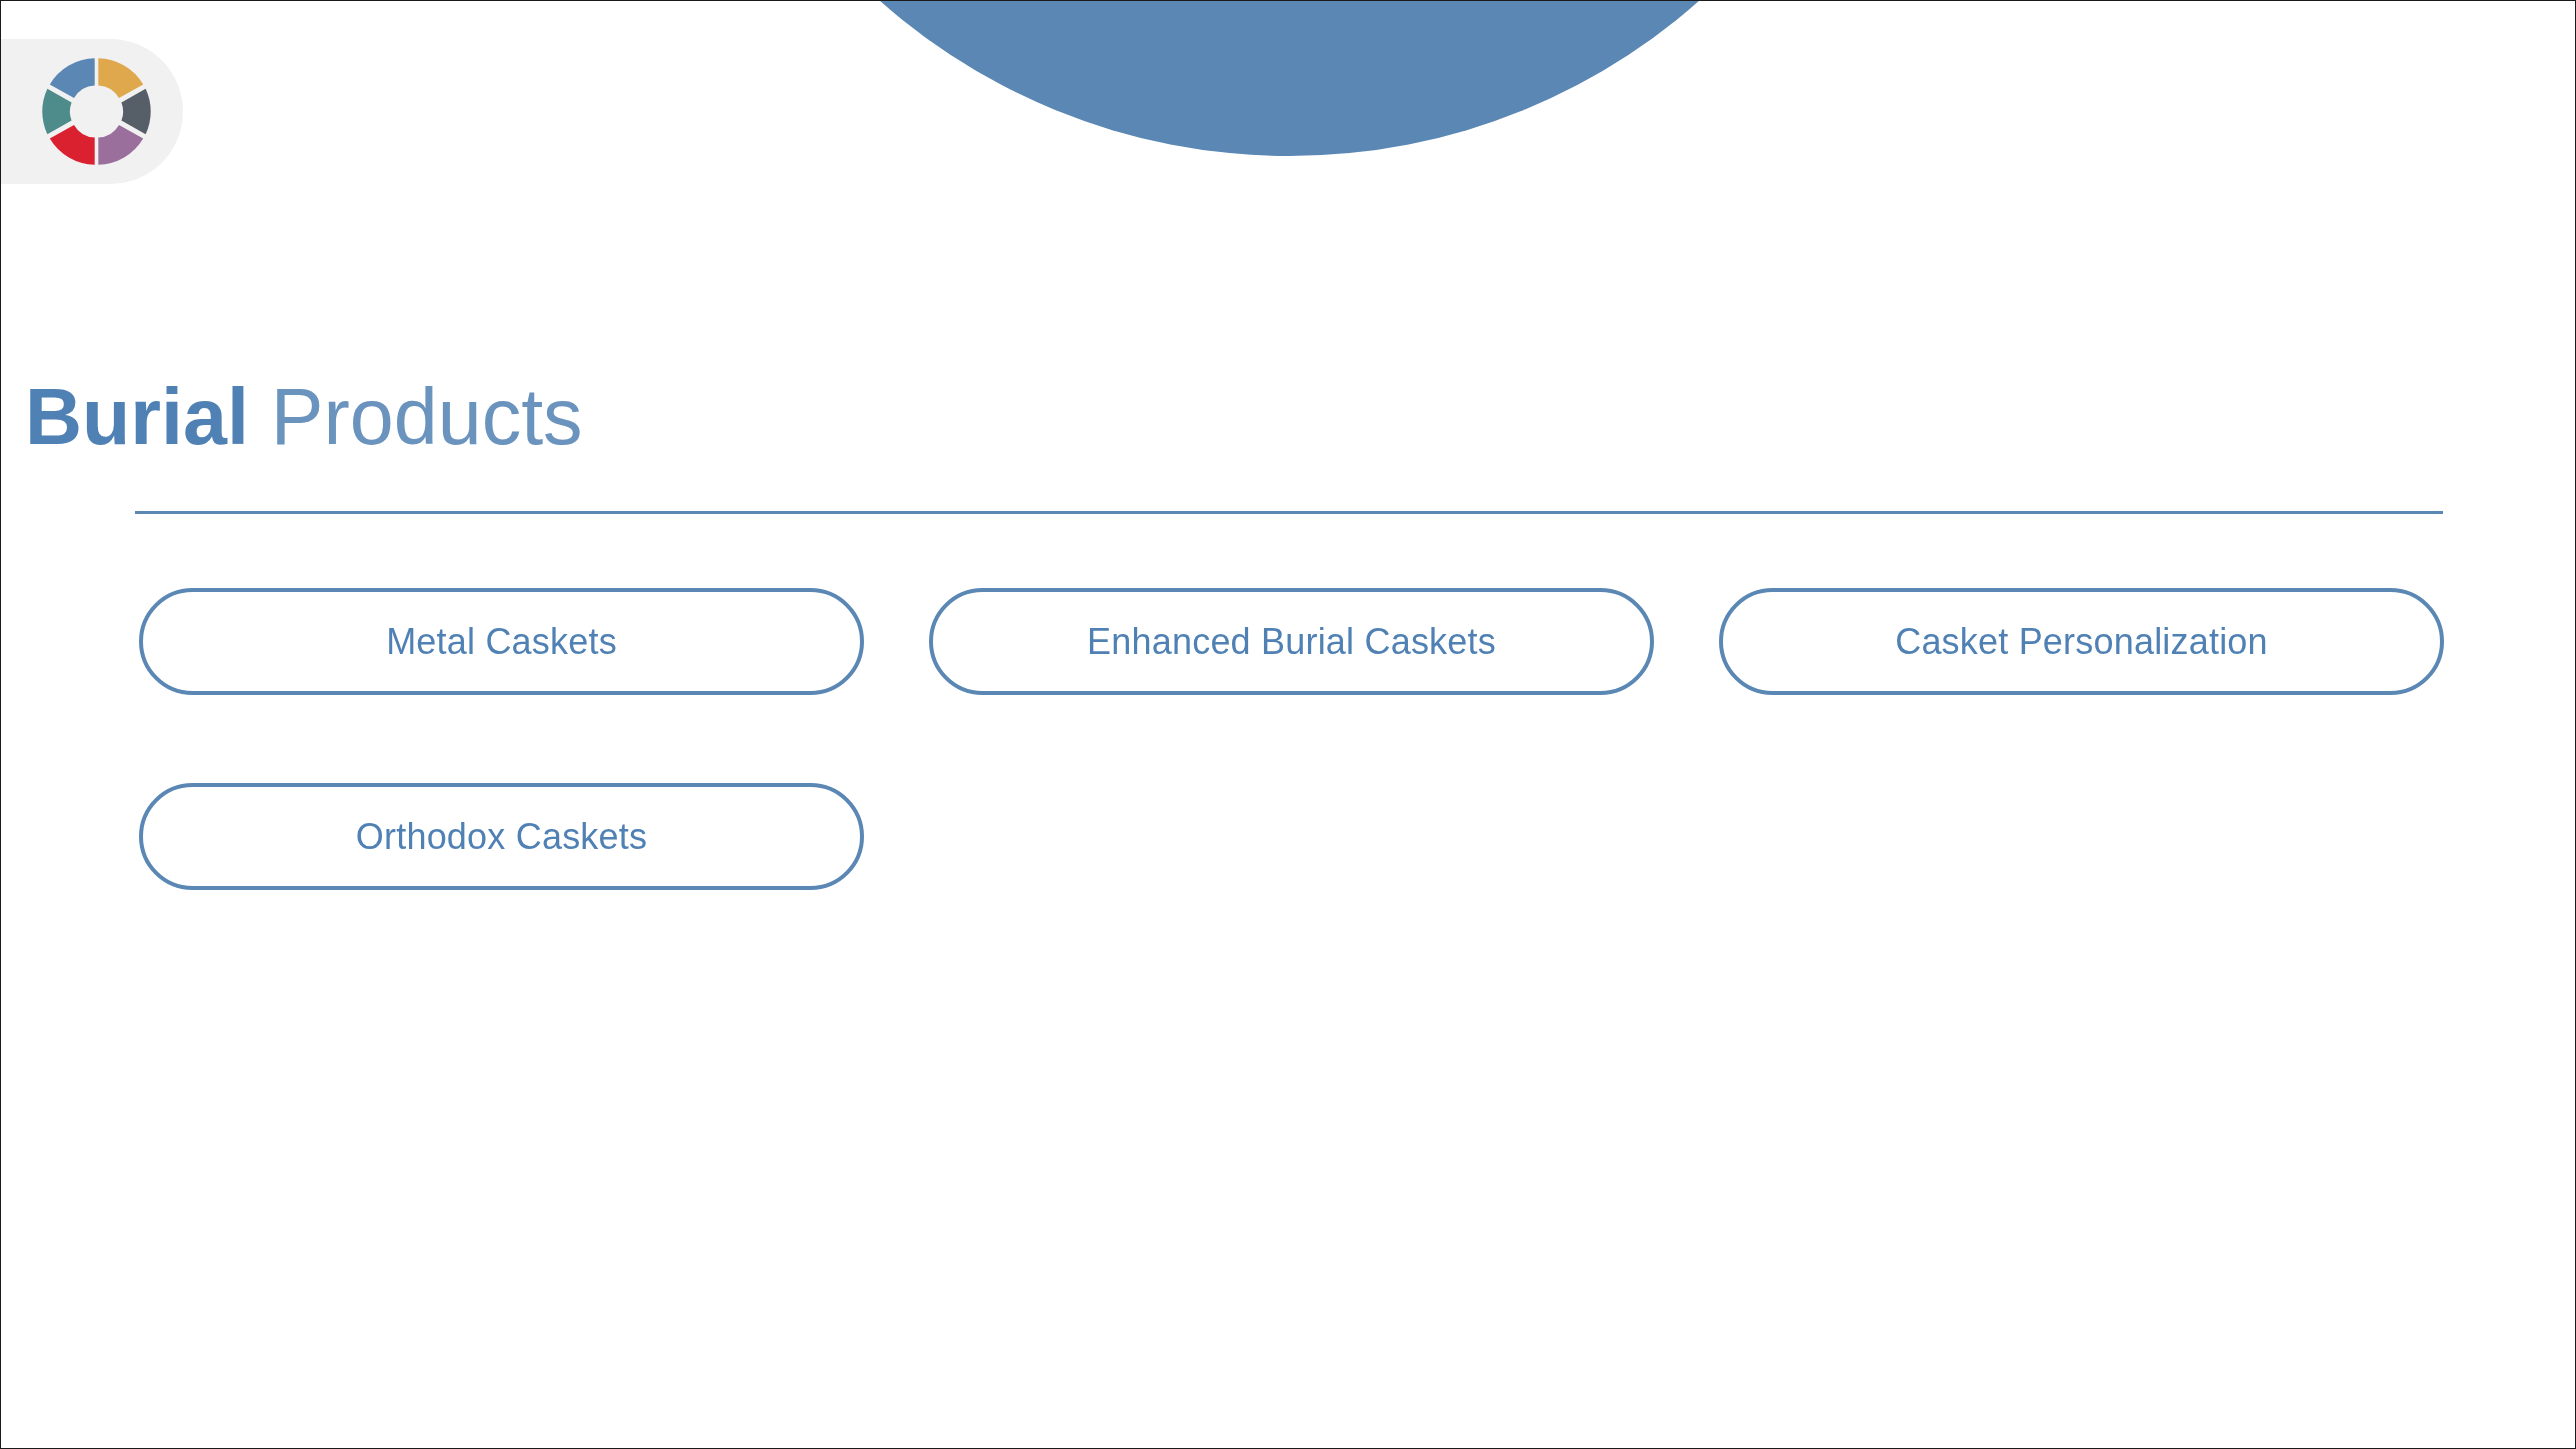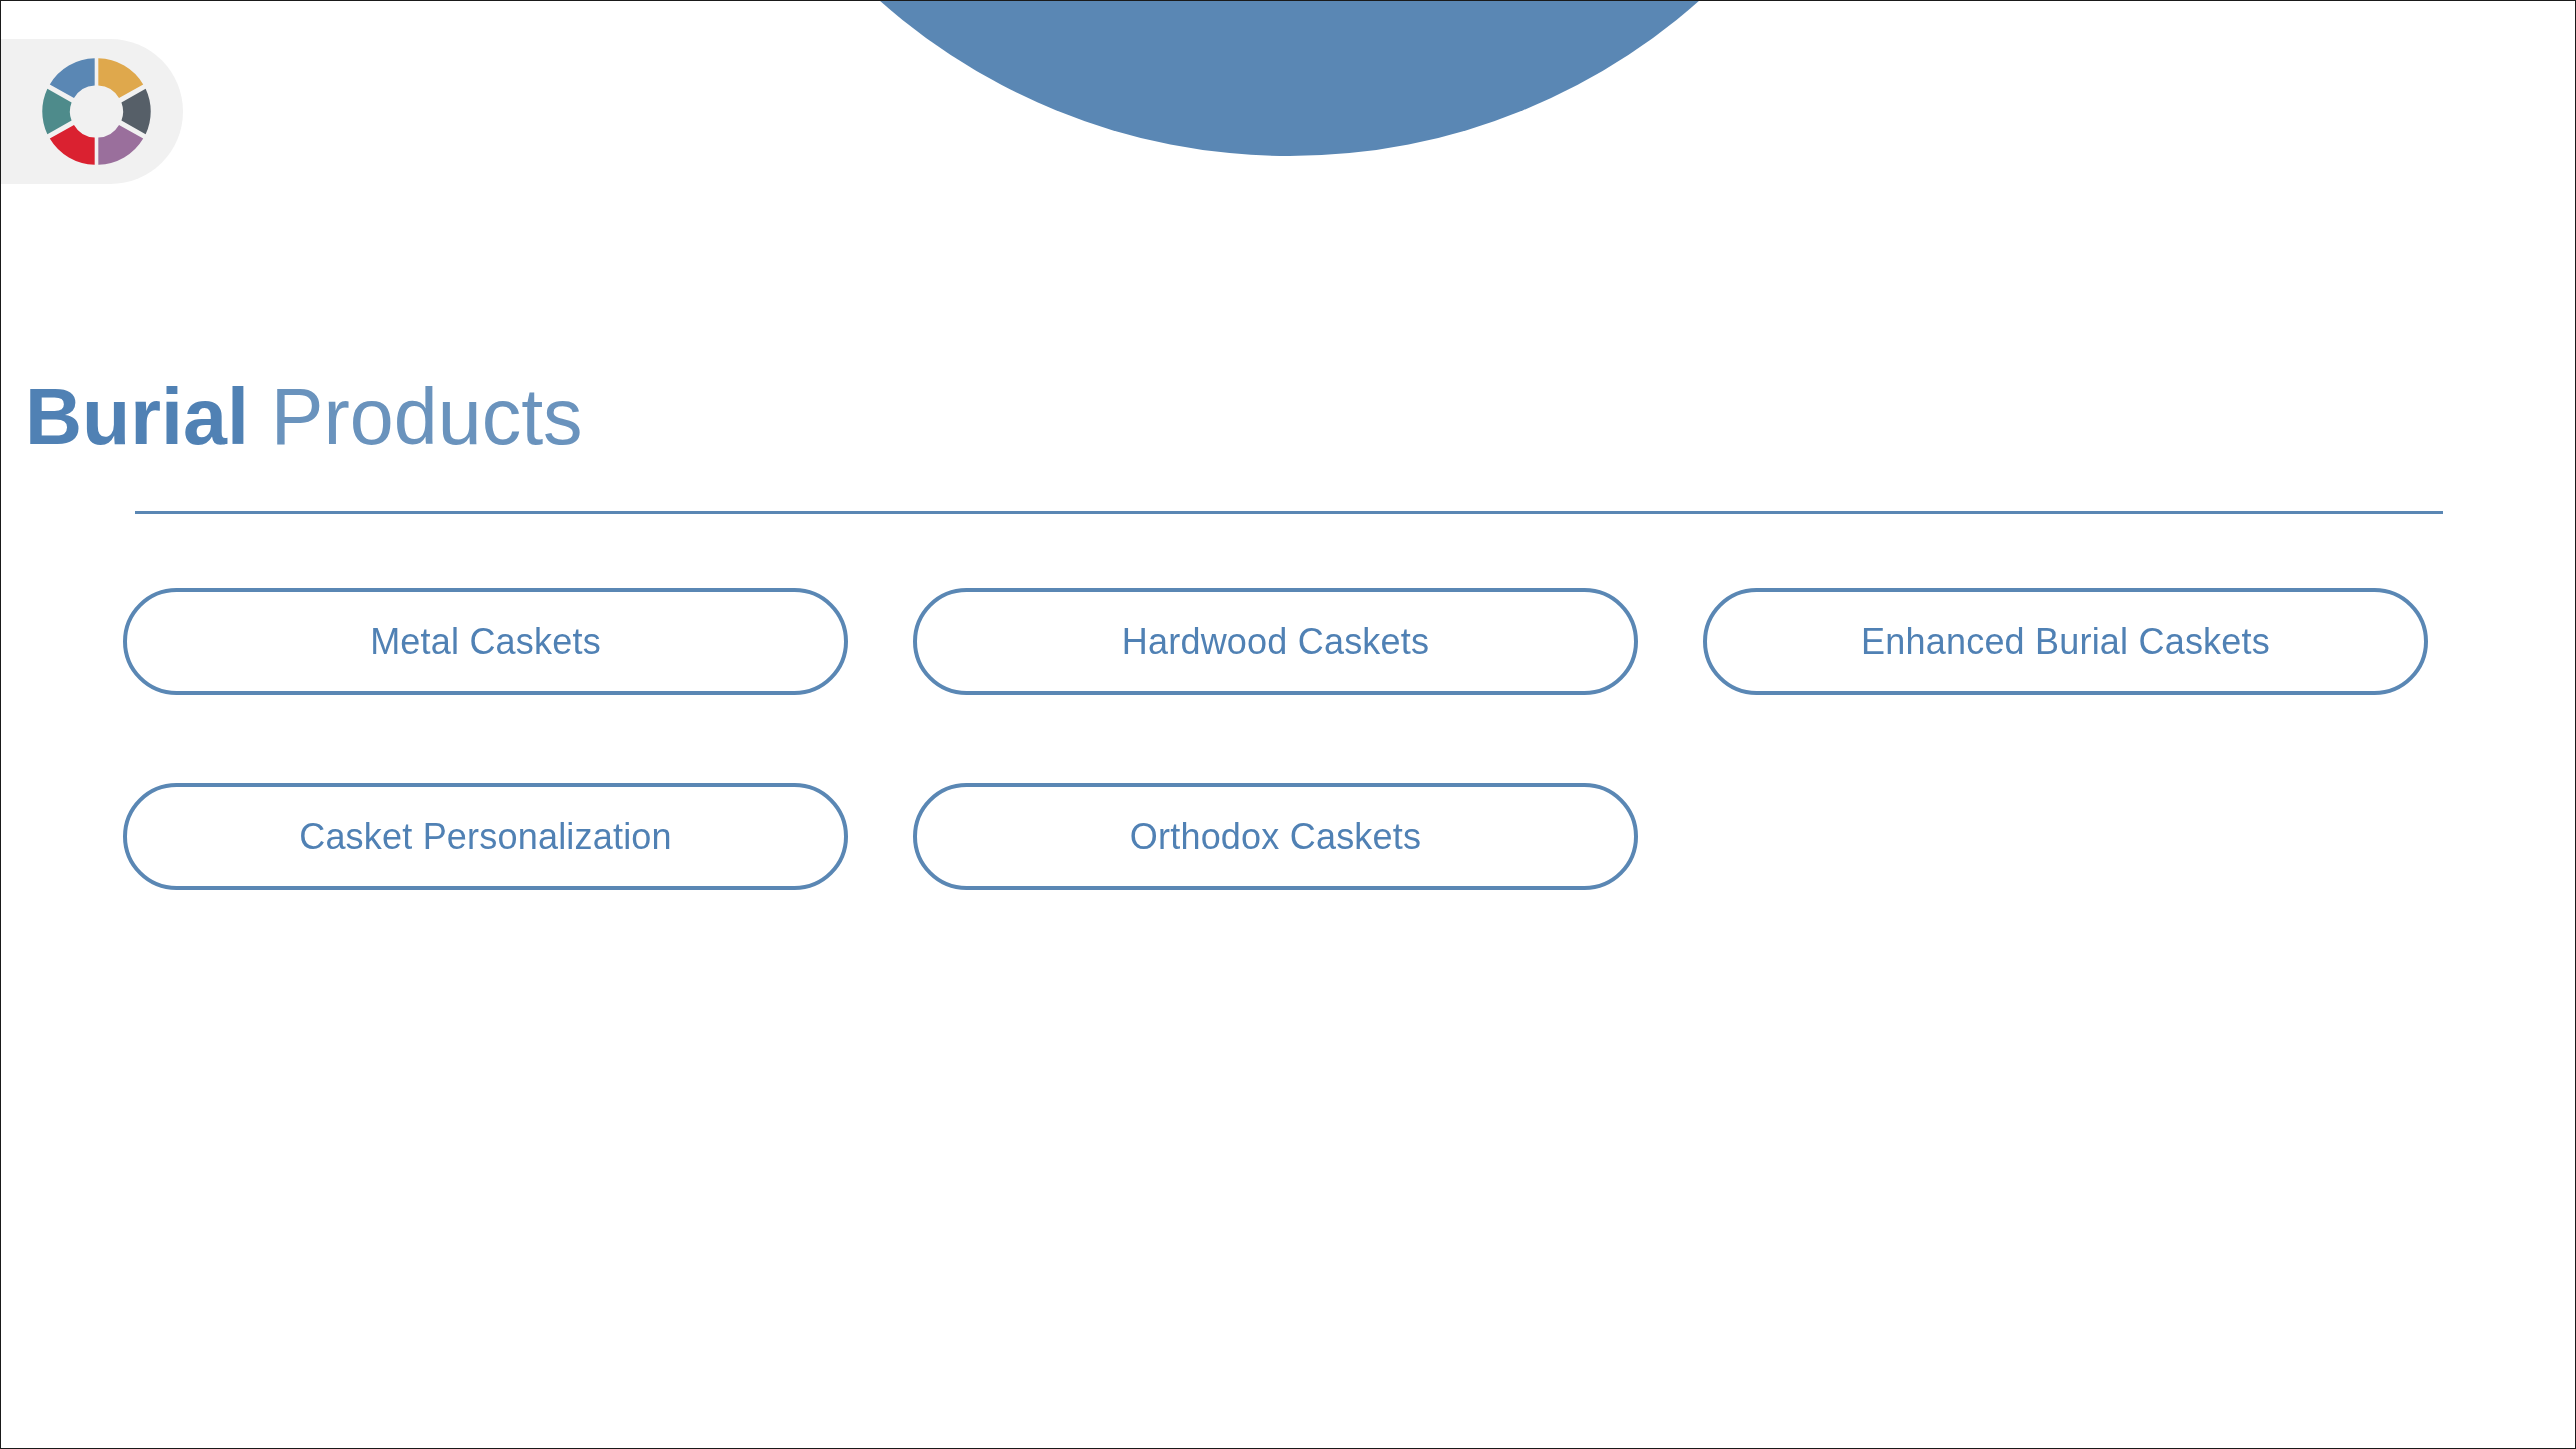--- a/index.html
+++ b/index.html
@@ -81,21 +81,21 @@
     left: 134px;
     top: 510px;
     width: 2308px;
     height: 3.4px;
     background: #5a87b4;
   }
 
   
   .btn-grid {
     position: absolute;
-    left: 122px;
+    left: 138px;
     top: 587px;
     width: 2304px;
     display: grid;
     grid-template-columns: repeat(3, 725px);
     grid-auto-rows: 107px;
     column-gap: 65px;
     row-gap: 88px;
   }
   .pill-btn {
     box-sizing: border-box;
@@ -144,23 +144,20 @@
     <span class="strong">Burial</span><span>&nbsp;</span><span class="light">Products</span>
   </div>
 
   <div class="divider"></div>
 
   <div class="btn-grid">
     <div class="pill-btn">
       <span>Metal Caskets</span>
     </div>
     <div class="pill-btn">
-      <span>Hardwood Caskets</span>
-    </div>
-    <div class="pill-btn">
       <span>Enhanced Burial Caskets</span>
     </div>
     <div class="pill-btn">
       <span>Casket Personalization</span>
     </div>
     <div class="pill-btn">
       <span>Orthodox Caskets</span>
     </div>
   </div>
 

